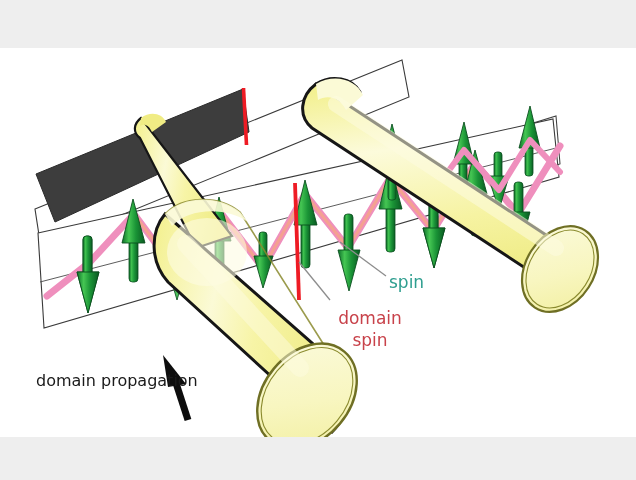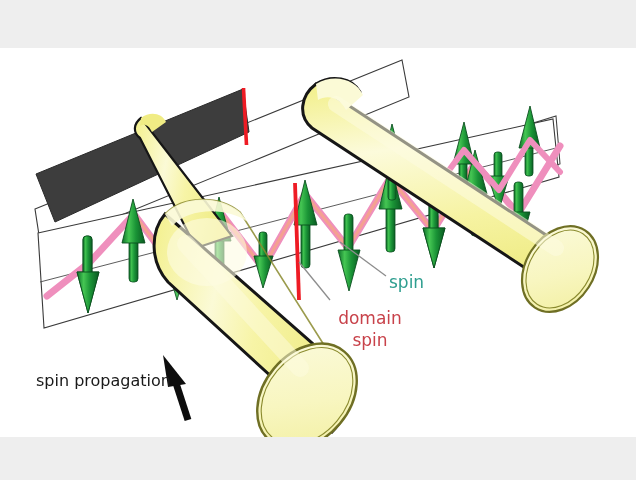--- a/index.html
+++ b/index.html
@@ -267,16 +267,16 @@
   </svg>
 
   <div class="lbl" id="label-spin">spin</div>
 
   <div class="lbl" id="label-domain">
     <span>domain</span><br>
     <span>spin</span>
   </div>
 
   <div class="lbl" id="label-direction">
-    <span class="ln2">spin propagation</span>
+    <span class="ln2">domain propagation</span>
   </div>
 
 </div>
 
 </body></html>

